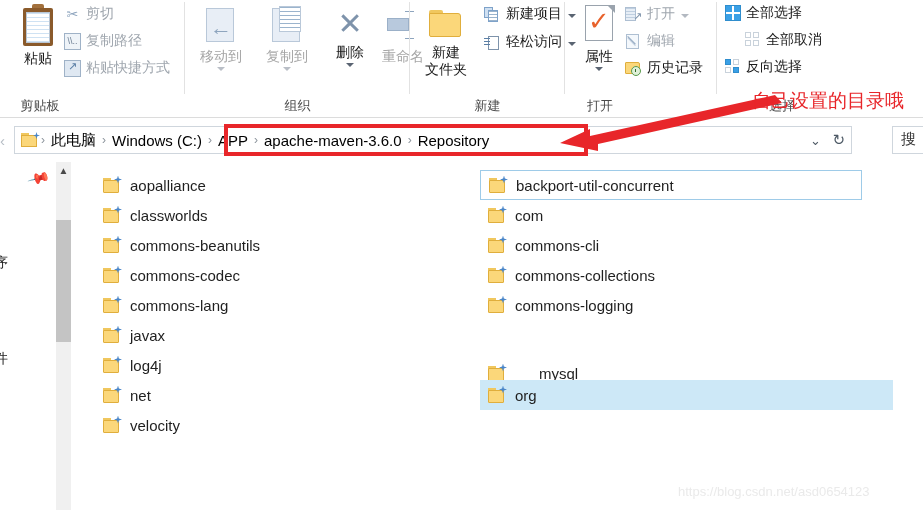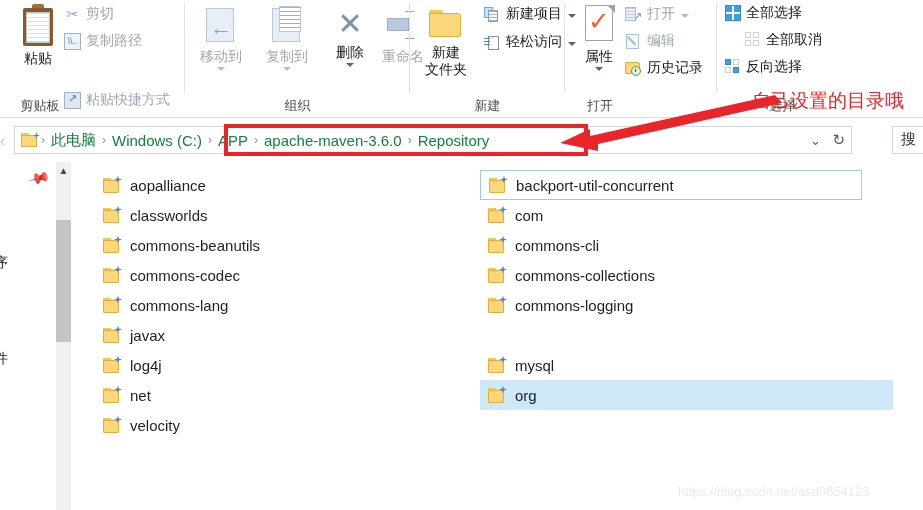--- a/index.html
+++ b/index.html
@@ -314,21 +314,21 @@
   }
   #crumbbox {
     position: absolute; left: 14px; top: 126px;
     width: 838px; height: 28px;
     border: 1px solid #cfd6dd;
     background: #ffffff;
     box-sizing: border-box;
     display: flex; align-items: center;
   }
   .crumb {
-    font-size: 15px; color: #15803d;
+    font-size: 15px; color: #000000;
     padding: 0 5px; white-space: nowrap;
   }
   .crumb-sep {
     color: #8d959d; font-size: 12px; padding: 0 1px;
   }
   .crumb-folder {
     width: 19px; height: 16px; margin-left: 6px; position: relative;
   }
   .crumb-folder .tab {
     position: absolute; left: 0; top: 1px; width: 8px; height: 3px;
@@ -474,21 +474,21 @@
     <div class="smallbtn dis" style="left:64px;top:2px;">
       <span class="ic ic16 ic-scissors">✂</span>
       <span class="slabel">剪切</span>
     </div>
 
     <div class="smallbtn dis" style="left:64px;top:29px;">
       <span class="ic ic16 ic-path">\\..</span>
       <span class="slabel">复制路径</span>
     </div>
 
-    <div class="smallbtn dis" style="left:64px;top:56px;margin-top:32px;">
+    <div class="smallbtn dis" style="left:64px;top:56px;">
       <span class="ic ic16 ic-shortcut"></span>
       <span class="slabel">粘贴快捷方式</span>
     </div>
 
     <div class="grp-label" style="left:0;width:80px;">剪贴板</div>
     <div class="grp-sep" style="left:184px;"></div>
   </div>
 
   <div class="grp" style="left:185px;width:225px;">
 
@@ -775,21 +775,21 @@
     <span class="fname">commons-collections</span>
   </div>
   <div class="fitem" style="left:409px;top:128px;width:413px;">
     <span class="ficon">
         <span class="tab"></span>
         <span class="body"></span>
         <span class="star"></span>
       </span>
     <span class="fname">commons-logging</span>
   </div>
-  <div class="fitem" style="left:409px;top:188px;width:413px;">
+  <div class="fitem" style="left:409px;top:196px;width:413px;gap:24px;">
     <span class="ficon">
         <span class="tab"></span>
         <span class="body"></span>
         <span class="star"></span>
       </span>
     <span class="fname">mysql</span>
   </div>
   <div class="fitem selected" style="left:409px;top:218px;width:413px;">
     <span class="ficon">
         <span class="tab"></span>

